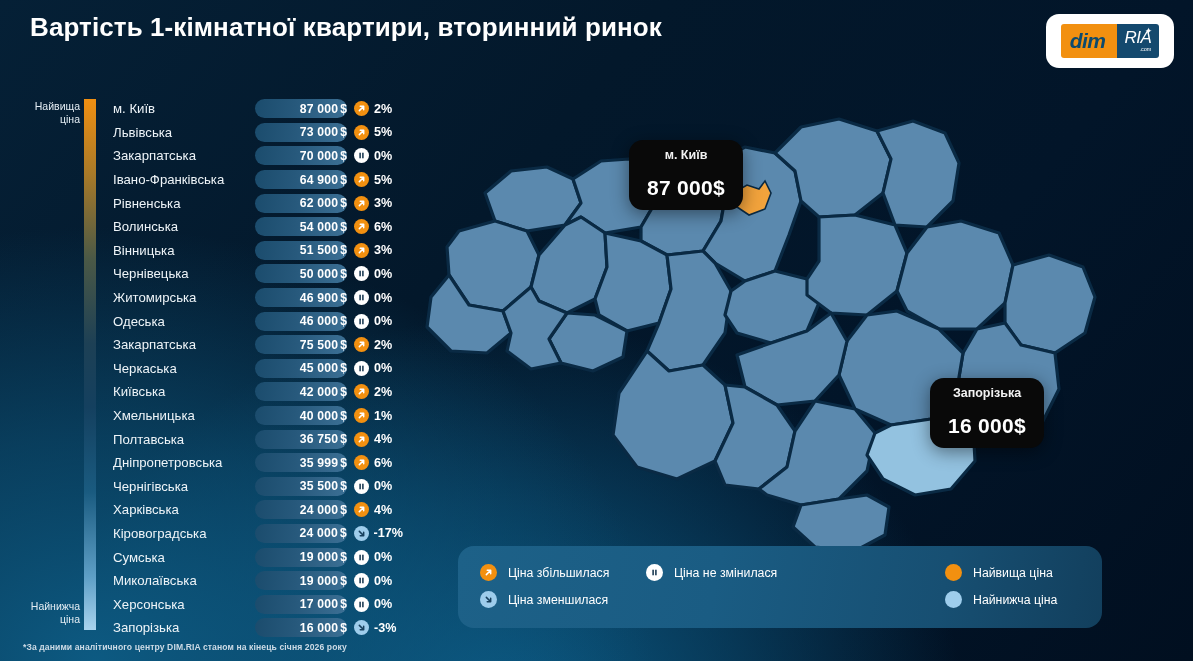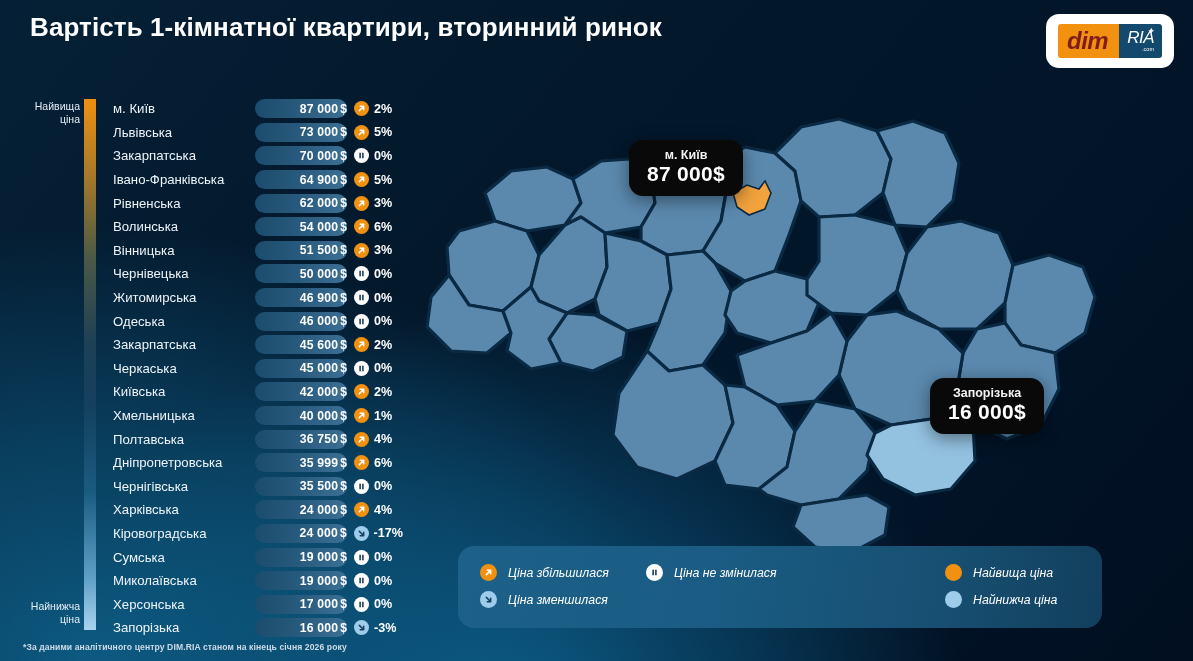--- a/index.html
+++ b/index.html
@@ -36,22 +36,22 @@
 
   
   .logo-card {
     position: absolute; right: 19px; top: 14px;
     width: 128px; height: 54px;
     background: #ffffff; border-radius: 13px;
     display: flex; align-items: center; justify-content: center;
   }
   .logo-inner { display: flex; height: 34px; border-radius: 3px; overflow: hidden; }
   .logo-dim {
-    background: #f29010; color: #7f1d1d;
-    font-size: 24px; font-weight: bold; font-style: italic;
+    background: #f29010; color: #0c4a6e;
+    font-size: 21px; font-weight: bold; font-style: italic;
     padding: 0 11px 0 9px; display: flex; align-items: center; letter-spacing: -0.5px;
   }
   .logo-ria {
     background: #14496e; color: #ffffff;
     padding: 0 8px; display: flex; flex-direction: column;
     align-items: center; justify-content: center; position: relative;
   }
   .logo-ria-text {
     font-size: 17px; font-weight: normal; font-style: italic;
     letter-spacing: -0.5px; line-height: 1;
@@ -123,36 +123,36 @@
   .map-wrap { position: absolute; left: 415px; top: 75px; width: 760px; height: 500px; }
   .map-wrap svg { display: block; width: 100%; height: 100%; }
 
   
   .tooltip {
     position: absolute; background: #090909; border-radius: 14px;
     padding: 8px 18px 10px 18px; color: #ffffff;
     box-shadow: 0 4px 18px rgba(0,0,0,0.45);
   }
   .tt-name { font-size: 12.5px; font-weight: bold; text-align: center; color: #f2f2f2; }
-  .tt-value { font-size: 21px; font-weight: bold; margin-top: 0; letter-spacing: 0.3px; }
+  .tt-value { font-size: 21px; font-weight: bold; margin-top: 14px; letter-spacing: 0.3px; }
   #tooltip-kyiv { left: 629px; top: 140px; }
   #tooltip-kyiv .tt-value { text-align: center; }
   #tooltip-zap { left: 930px; top: 378px; }
 
   
   .legend {
     position: absolute; left: 458px; top: 546px;
     width: 644px; height: 82px;
     background: linear-gradient(100deg, #1d6188 0%, #1a5c83 40%, #174f72 75%, #123f5d 100%);
     border-radius: 16px;
     padding: 14px 0 0 0;
   }
   .legend-col { position: absolute; }
   .legend-item { display: flex; align-items: center; gap: 11px; height: 27px; }
-  .legend-text { font-size: 12.3px; color: #ffffff; white-space: nowrap; font-weight: 400; font-style: italic; }
+  .legend-text { font-size: 12.3px; color: #ffffff; white-space: nowrap; font-weight: 400; }
   .lic {
     width: 17px; height: 17px; border-radius: 50%; flex: none;
     display: flex; align-items: center; justify-content: center;
   }
   .lic.up { background: #f29010; }
   .lic.down { background: #9ecdec; }
   .lic.flat { background: #ffffff; }
   .lic.none { background: #0a0a0a; }
   .swatch { width: 17px; height: 17px; border-radius: 50%; flex: none; }
   .swatch.high { background: #f29010; }
@@ -344,21 +344,21 @@
               <rect x="2.6" y="1.9" width="1.7" height="6.2" fill="#16364f"></rect>
               <rect x="5.7" y="1.9" width="1.7" height="6.2" fill="#16364f"></rect>
             </svg>
           </span>
           <span class="pct">0%</span>
         </div>
       </div>
       <div class="trow">
         <div class="region-name">Закарпатська</div>
         <div class="pill">
-          <span class="pill-value">45 600</span>
+          <span class="pill-value">75 500</span>
           <span class="pill-cur">$</span>
         </div>
         <div class="trend">
           <span class="ticon up">
             <svg width="9" height="9" viewBox="0 0 10 10">
               <path d="M2.6 7.4 L7.2 2.8 M3.6 2.6 L7.4 2.6 L7.4 6.4" stroke="#ffffff" stroke-width="1.7" fill="none" stroke-linecap="round" stroke-linejoin="round"></path>
             </svg>
           </span>
           <span class="pct">2%</span>
         </div>

